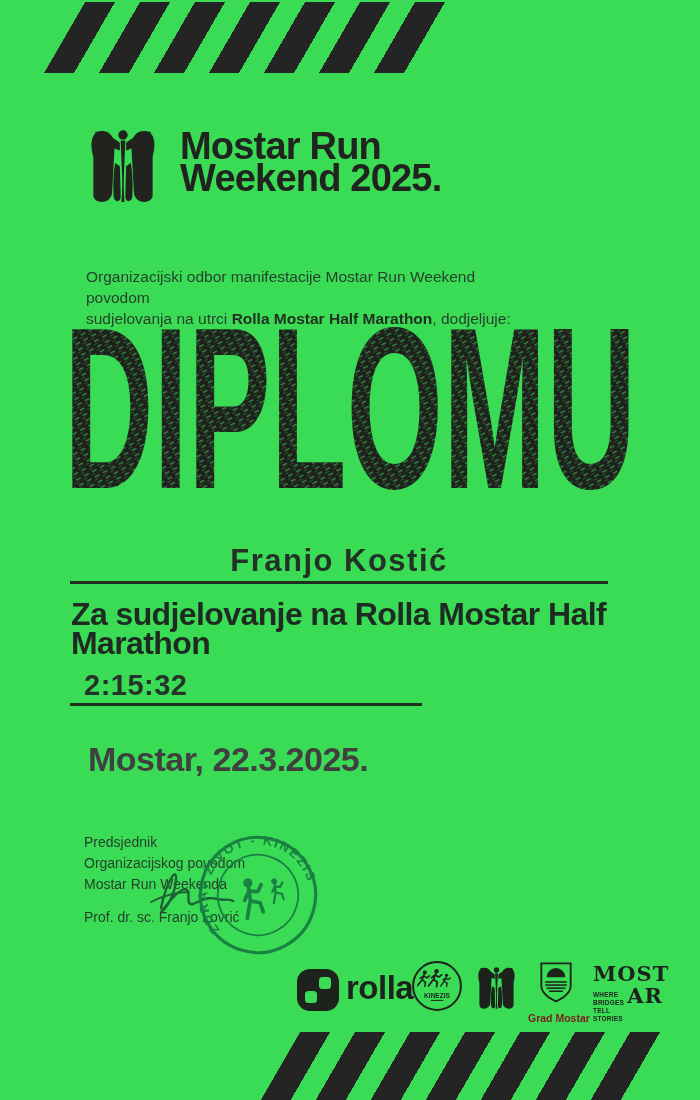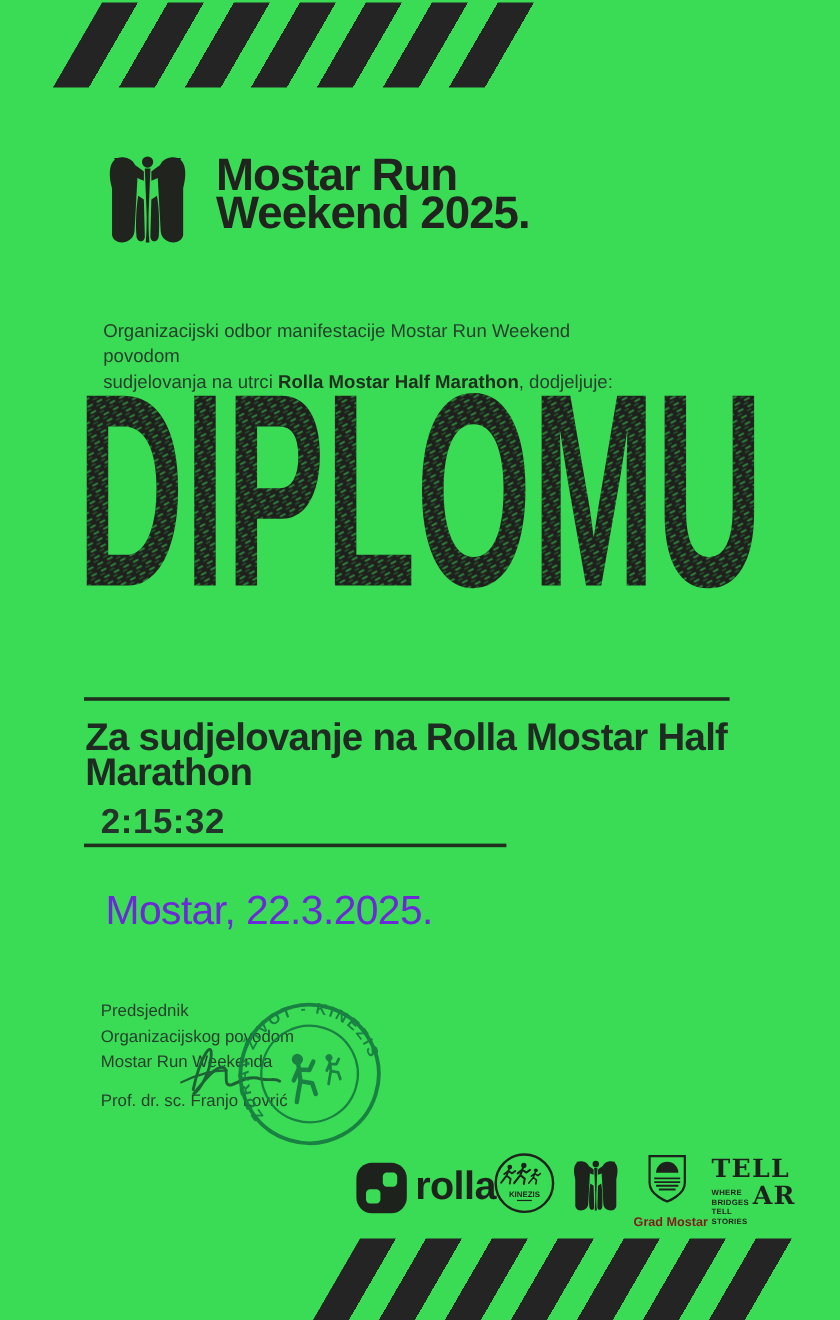--- a/index.html
+++ b/index.html
@@ -37,22 +37,22 @@
   .rule{position:absolute;height:3px;background:#20301f;}
   .rule-name{left:70px;top:581px;width:538px;}
   .rule-time{left:70px;top:703px;width:352px;}
 
   
   .details{position:absolute;left:71px;top:600px;width:560px;font-size:32px;
     font-weight:700;letter-spacing:-0.6px;line-height:29px;color:#1f2b22;}
   .details .race{font-weight:800;}
   .time{position:absolute;left:84px;top:669px;font-size:29px;font-weight:700;
     letter-spacing:0.5px;color:#25342a;}
-  .place-date{position:absolute;left:88px;top:740px;font-size:34px;font-weight:400;
-    letter-spacing:-0.5px;color:#6d28d9;}
+  .place-date{position:absolute;left:88px;top:740px;font-size:34px;font-weight:700;
+    letter-spacing:-0.5px;color:#404040;}
 
   
   .sig-block{position:absolute;left:84px;top:832px;font-size:14px;line-height:21px;
     color:#26402e;}
   .sig-block .signer{margin-top:12px;}
   .sig-scribble{position:absolute;left:143px;top:862px;width:92px;height:56px;}
   .stamp{position:absolute;left:194px;top:831px;width:128px;height:128px;
     transform:rotate(-28deg);opacity:0.92;}
 
   
@@ -120,20 +120,23 @@
   <div class="intro">
     <span>Organizacijski odbor manifestacije Mostar Run Weekend povodom</span><br>
     <span>sudjelovanja na utrci </span><b>Rolla Mostar Half Marathon</b><span>, dodjeljuje:</span>
   </div>
 
   <svg class="diplomu" viewBox="0 0 584 175">
     <text x="292" y="170" text-anchor="middle" textLength="572" lengthAdjust="spacingAndGlyphs" font-family="Liberation Sans, sans-serif" font-size="230" font-weight="900" fill="#1f201d">DIPLOMU</text>
     <text x="292" y="170" text-anchor="middle" textLength="572" lengthAdjust="spacingAndGlyphs" font-family="Liberation Sans, sans-serif" font-size="230" font-weight="900" fill="url(#distress)">DIPLOMU</text>
   </svg>
 
+  <div class="name-wrap">
+    <span class="name">Franjo Kostić</span>
+  </div>
   <div class="rule rule-name"></div>
 
   <div class="details">
     <span>Za sudjelovanje na </span><span class="race">Rolla Mostar Half Marathon</span><br>
   </div>
 
   <div class="time">2:15:32</div>
   <div class="rule rule-time"></div>
 
   <div class="place-date">Mostar, 22.3.2025.</div>
@@ -195,21 +198,21 @@
         <line x1="8" y1="27" x2="36" y2="27"></line>
         <line x1="8" y1="31" x2="36" y2="31"></line>
         <line x1="10" y1="35" x2="34" y2="35"></line>
         <line x1="13" y1="39" x2="31" y2="39"></line>
       </g>
     </svg>
     <div class="label">Grad Mostar</div>
   </div>
 
   <div class="logo-mostar">
-    <div class="most">TELL</div>
+    <div class="most">MOST</div>
     <div class="bottom">
       <div class="tagline">
         <div>WHERE BRIDGES</div>
         <div>TELL STORIES</div>
       </div>
       <div class="ar">AR</div>
     </div>
   </div>
 
 </div>

